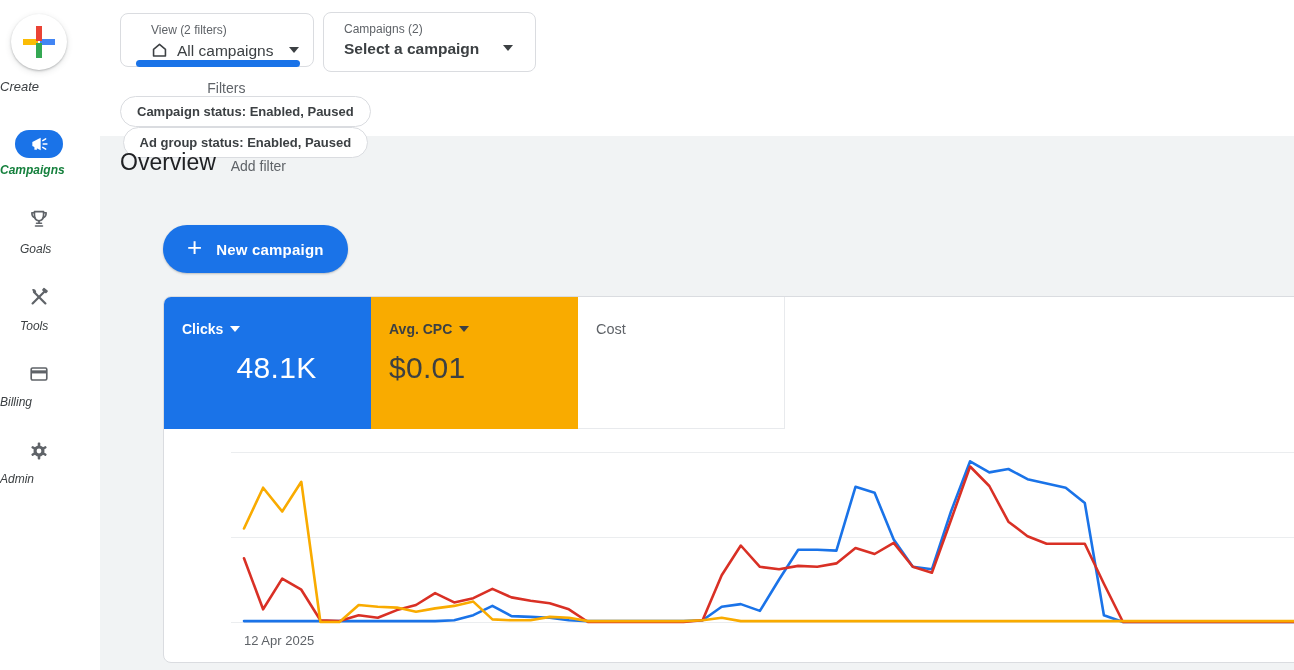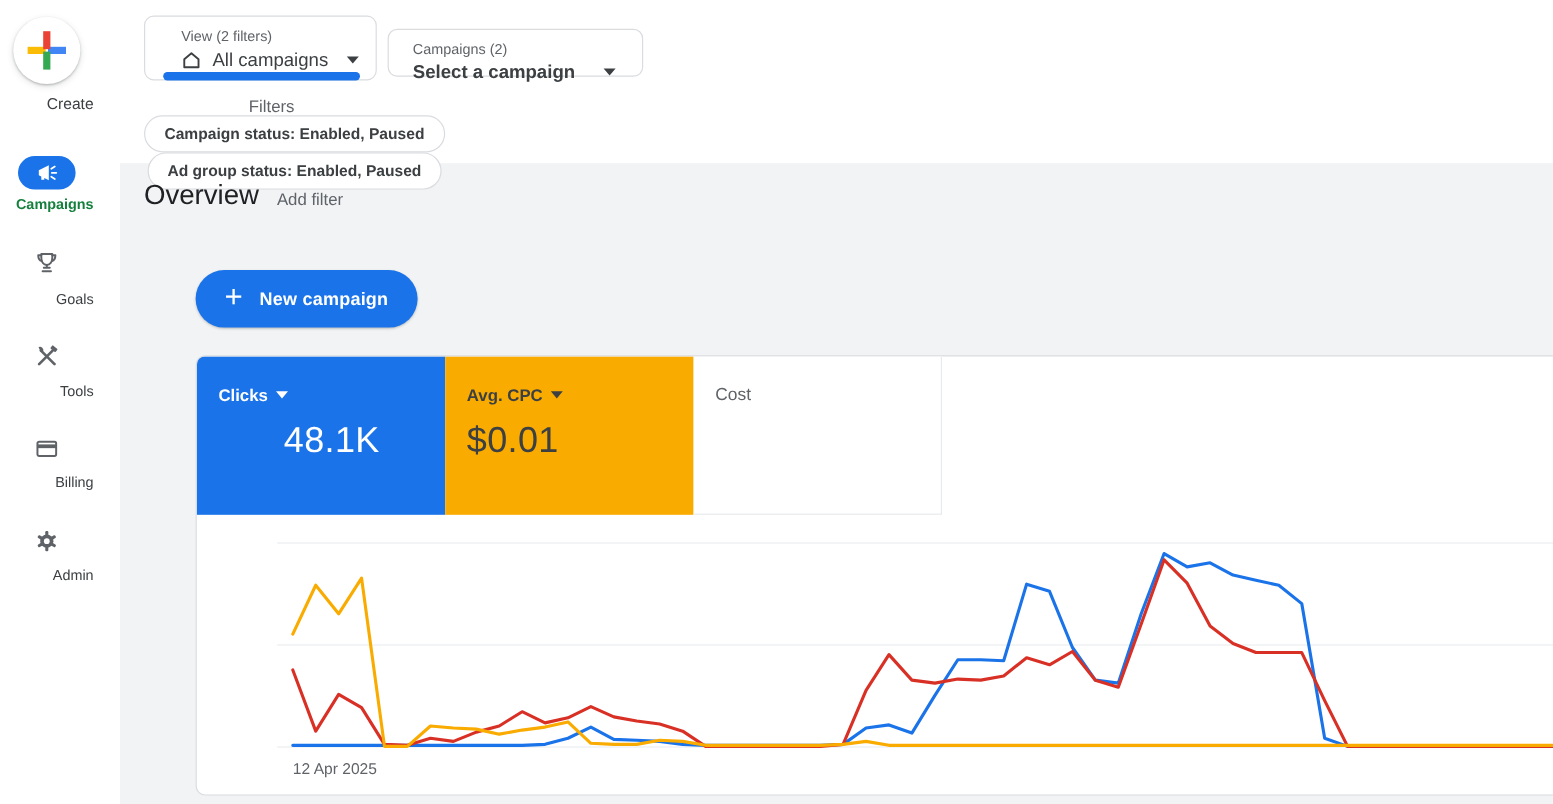--- a/index.html
+++ b/index.html
@@ -7,21 +7,21 @@
               font-family:"Liberation Sans","DejaVu Sans",sans-serif; }
 
   
   .main-bg { position:absolute; left:100px; top:136px; right:0; bottom:0; background:#f1f3f4; }
 
   
   .sidebar { position:absolute; left:0; top:0; width:100px; height:670px; background:#ffffff; z-index:5; }
   .create-circle { position:absolute; left:11px; top:14px; width:56px; height:56px; border-radius:50%;
                    background:#fff; box-shadow:0 1px 2px rgba(60,64,67,.3), 0 2px 6px rgba(60,64,67,.15);
                    display:flex; align-items:center; justify-content:center; cursor:pointer; }
-  .side-label { position:absolute; left:0; width:78px; text-align:right; font-size:12.5px; color:#3c4043; }
+  .side-label { position:absolute; left:0; width:78px; text-align:left; font-size:12.5px; color:#3c4043;font-style:italic; }
   .side-item-label { font-size:12px; }
   .camp-pill { position:absolute; left:15px; top:130px; width:48px; height:28px; border-radius:14px;
                background:#1a73e8; display:flex; align-items:center; justify-content:center; }
   .side-icon { position:absolute; left:28px; width:22px; height:22px; }
 
   
   .sel-box { position:absolute; background:#fff; border:1px solid #dadce0; border-radius:8px; cursor:pointer; }
   .sel-small { font-size:12px; color:#5f6368; line-height:14px; }
   .sel-value { font-size:15.5px; color:#3c4043; line-height:20px; white-space:nowrap; }
   .caret { display:inline-block; width:0; height:0; border-left:5px solid transparent;
@@ -102,21 +102,21 @@
     <svg class="side-icon" style="top:286px;" viewBox="0 0 24 24">
       <g stroke="#5f6368" stroke-width="2.4" stroke-linecap="round" fill="none">
         <path d="M6.5 6.5 L19 19"></path>
         <path d="M17.5 6.5 L5 19"></path>
       </g>
       <g fill="#5f6368">
         <path d="M4.5 3.5 a3.2 3.2 0 0 1 4.3 3.9 l-2 -0.4 -1.5 -1.4 Z"></path>
         <rect x="15.5" y="3.2" width="6" height="3.6" rx="0.8" transform="rotate(40 18.5 5)"></rect>
       </g>
     </svg>
-    <div class="side-label side-item-label" style="top:319px;">Tools</div>
+    <div class="side-label side-item-label" style="top:319px;padding-left:20px;">Tools</div>
   </div>
 
   <div style="cursor:pointer;">
     <svg class="side-icon" style="top:363px;" viewBox="0 0 24 24">
       <rect x="3.5" y="5.5" width="17" height="13" rx="1.5" fill="none" stroke="#5f6368" stroke-width="1.8"></rect>
       <rect x="3.5" y="8" width="17" height="3.4" fill="#5f6368"></rect>
     </svg>
     <div class="side-label side-item-label" style="top:395px;">Billing</div>
   </div>
 
@@ -140,21 +140,21 @@
 <div class="sel-box" style="left:120px; top:13px; width:194px; height:54px;">
   <div class="sel-small" style="position:absolute; left:30px; top:9px;">View (2 filters)</div>
   <svg style="position:absolute; left:29px; top:27px;" width="19" height="19" viewBox="0 0 24 24">
     <path d="M4.5 10.5 L12 4.3 L19.5 10.5 V19 H4.5 Z" fill="none" stroke="#3c4043" stroke-width="2" stroke-linejoin="round"></path>
   </svg>
   <div class="sel-value" style="position:absolute; left:56px; top:27px;">All campaigns</div>
   <span class="caret" style="position:absolute; right:14px; top:33px; border-top-color:#3c4043;"></span>
   <div class="view-underline"></div>
 </div>
 
-<div class="sel-box" style="left:323px; top:24px; width:213px; height:40px;">
+<div class="sel-box" style="left:323px; top:12px; width:213px; height:60px;">
   <div class="sel-small" style="position:absolute; left:20px; top:9px;">Campaigns (2)</div>
   <div class="sel-value" style="position:absolute; left:20px; top:26px; font-weight:bold;">Select a campaign</div>
   <span class="caret" style="position:absolute; right:22px; top:32px; border-top-color:#3c4043;"></span>
 </div>
 
 <div class="filters-row">
   <span class="filters-label">Filters</span>
   <span class="chip">Campaign status: Enabled, Paused</span>
   <span class="chip">Ad group status: Enabled, Paused</span>
   <span class="add-filter">Add filter</span>

